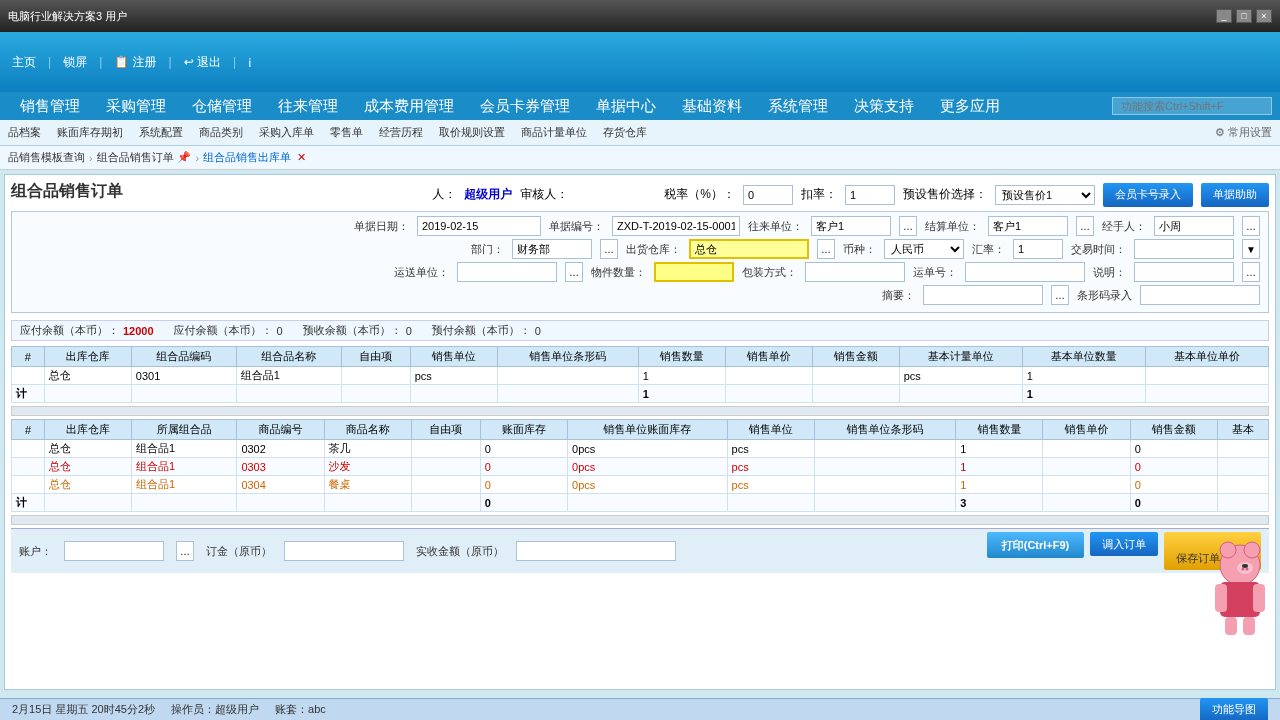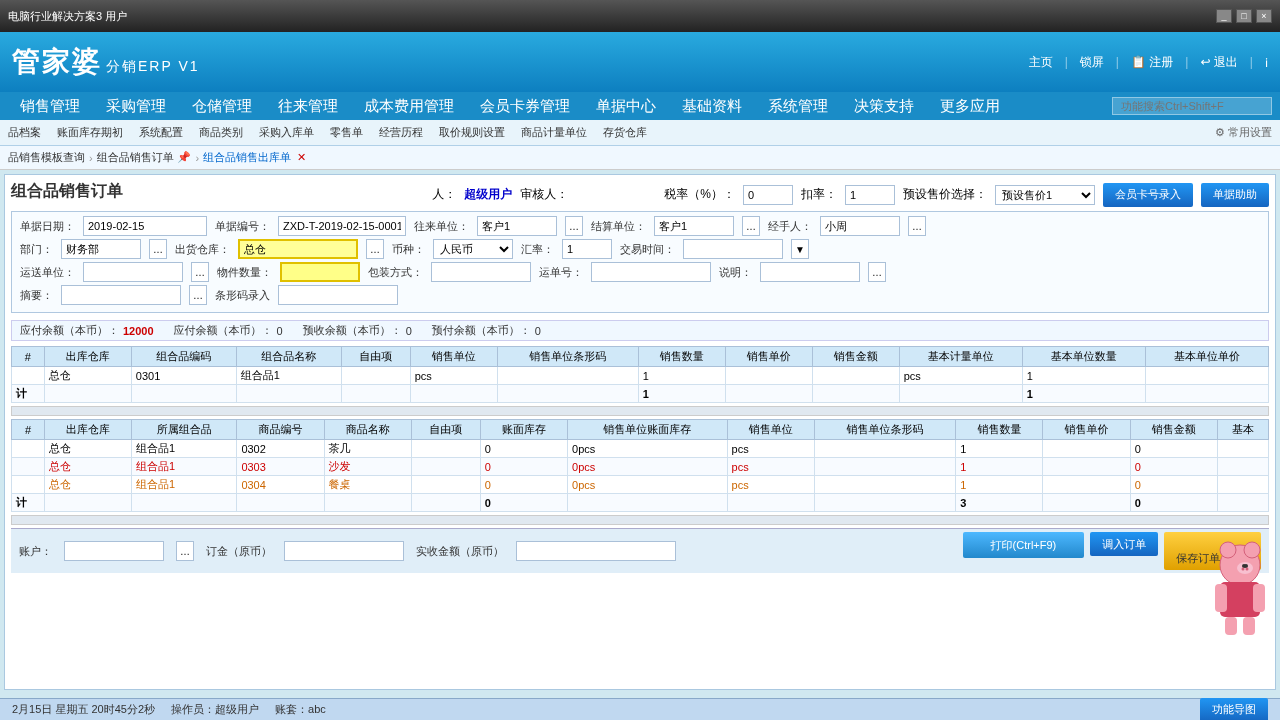--- a/index.html
+++ b/index.html
@@ -35,21 +35,21 @@
     .breadcrumb span { cursor: pointer; }
     .breadcrumb-sep { color: #999; }
     .breadcrumb-active { color: #0066cc; }
     
     
     .content { background: #fff; margin: 4px; border: 1px solid #aac8e0; padding: 6px; height: calc(720px - 22px - 60px - 28px - 26px - 24px - 28px - 16px); overflow: hidden; }
     .page-title { font-size: 16px; font-weight: bold; color: #333; margin-bottom: 6px; }
     
     
     .form-section { border: 1px solid #b0c8e0; background: #f8fcff; padding: 4px 8px; margin-bottom: 4px; }
-    .form-row { display: flex; align-items: center; gap: 8px; margin-bottom: 3px; }
+    .form-row { display: flex; align-items: center; gap: 8px; margin-bottom: 3px; justify-content: flex-end; }
     .form-label { font-size: 11px; color: #333; white-space: nowrap; min-width: fit-content; }
     .form-input { border: 1px solid #aac0d8; padding: 1px 4px; font-size: 11px; height: 20px; background: #fff; }
     .form-input-xs { width: 50px; }
     .form-select { border: 1px solid #aac0d8; padding: 1px 2px; font-size: 11px; height: 20px; background: #fff; }
     .form-input-yellow { background: #ffff99; border: 2px solid #e0c000; }
     .dropdown-btn { background: #fff; border: 1px solid #aac0d8; padding: 1px 2px; font-size: 10px; cursor: pointer; height: 20px; width: 18px; display: inline-flex; align-items: center; justify-content: center; }
     .blue-btn { background: linear-gradient(to bottom, #2196F3, #1565C0); color: #fff; border: none; padding: 3px 12px; font-size: 11px; cursor: pointer; height: 24px; border-radius: 2px; white-space: nowrap; }
     
     
     .summary-row { display: flex; gap: 20px; padding: 2px 0; font-size: 11px; color: #333; background: #f0f8ff; border: 1px solid #cce; padding: 2px 8px; margin-bottom: 2px; }
@@ -59,21 +59,21 @@
     td { border: 1px solid #d0e0ee; padding: 1px 4px; white-space: nowrap; }
     tr:nth-child(even) td { background: #f8fbff; }
     .row-red td { color: #cc0000; }
     .row-orange td { color: #cc6600; }
     .total-row td { background: #e8f0f8; font-weight: bold; }
     
     
     .bottom-bar { background: #e0eef8; border-top: 1px solid #aac; padding: 3px 8px; display: flex; align-items: center; gap: 12px; }
     .status-bar { background: #c0d8f0; border-top: 1px solid #88a8c8; height: 22px; display: flex; align-items: center; padding: 0 12px; gap: 16px; font-size: 11px; color: #333; justify-content: space-between; position: absolute; bottom: 0; left: 0; right: 0; }
     .action-btns { display: flex; gap: 6px; margin-left: auto; }
-    .print-btn { background: linear-gradient(to bottom, #4db8ff, #2288cc); color: #fff; border: none; padding: 3px 28px; font-size: 11px; cursor: pointer; height: 26px; border-radius: 2px; }
+    .print-btn { background: linear-gradient(to bottom, #4db8ff, #2288cc); color: #fff; border: none; padding: 3px 15px; font-size: 11px; cursor: pointer; height: 26px; border-radius: 2px; font-weight: bold; }
     .save-btn { background: linear-gradient(to bottom, #ffd040, #e0a000); color: #333; border: none; padding: 19px 12px; font-size: 11px; cursor: pointer; height: 26px; border-radius: 2px; }
     
     
     .mascot { position: absolute; right: 0; bottom: 80px; width: 80px; height: 100px; pointer-events: none; }
     
     .highlight-cell { background: #ffff88 !important; border: 2px solid #e0c000 !important; }
 
     .content-inner { display: flex; flex-direction: column; gap: 3px; }
     .upper-table { max-height: 80px; overflow: auto; }
     .lower-table { max-height: 100px; overflow: auto; }
@@ -86,24 +86,20 @@
     <span>电脑行业解决方案3 用户</span>
   </div>
   <div class="title-bar-right">
     <div class="win-btn">_</div>
     <div class="win-btn">□</div>
     <div class="win-btn">×</div>
   </div>
 </div>
 
 <div class="app-header">
-  <div class="app-logo">
-    <span>管家婆</span>
-    <span class="app-logo-sub">分销ERP V1</span>
-  </div>
   <div class="header-right">
     <span>主页</span>
     <span class="sep">|</span>
     <span>锁屏</span>
     <span class="sep">|</span>
     <span>📋 注册</span>
     <span class="sep">|</span>
     <span>↩ 退出</span>
     <span class="sep">|</span>
     <span>ℹ</span>

